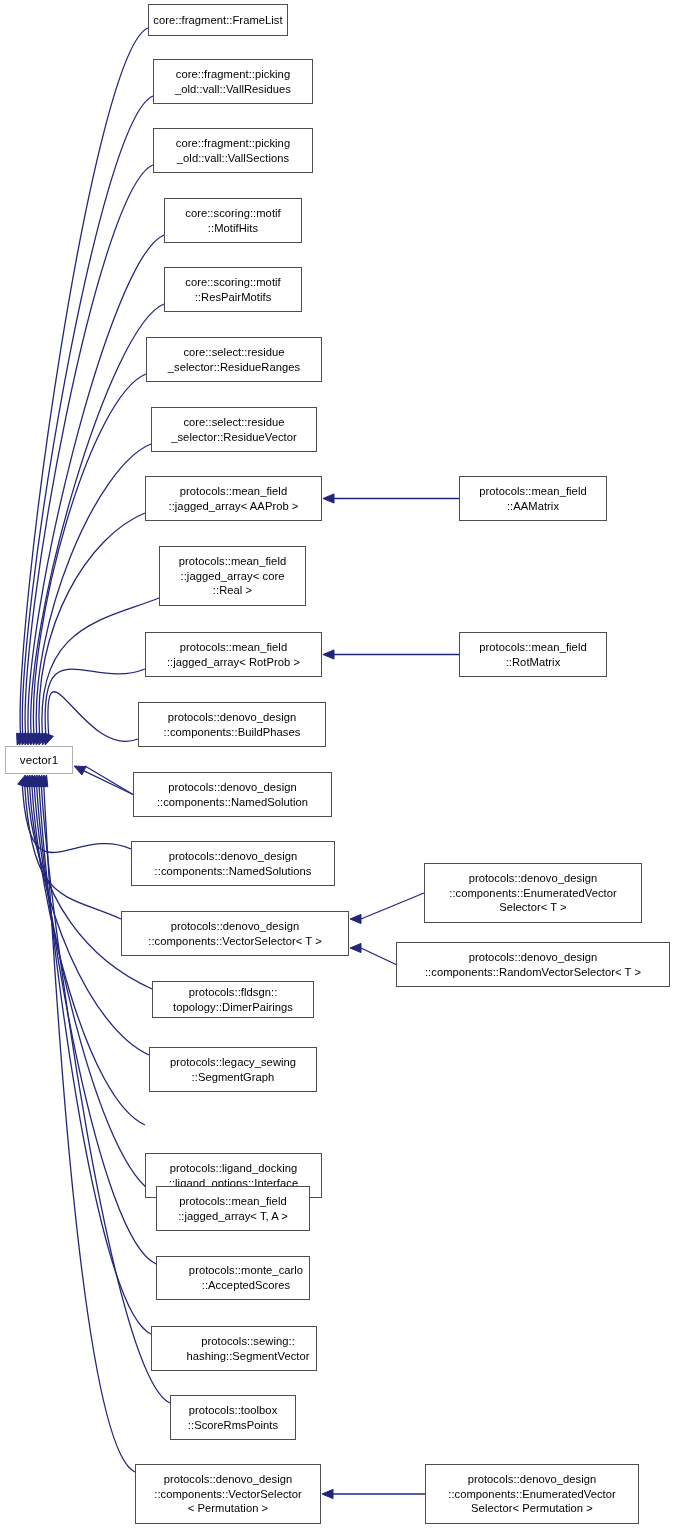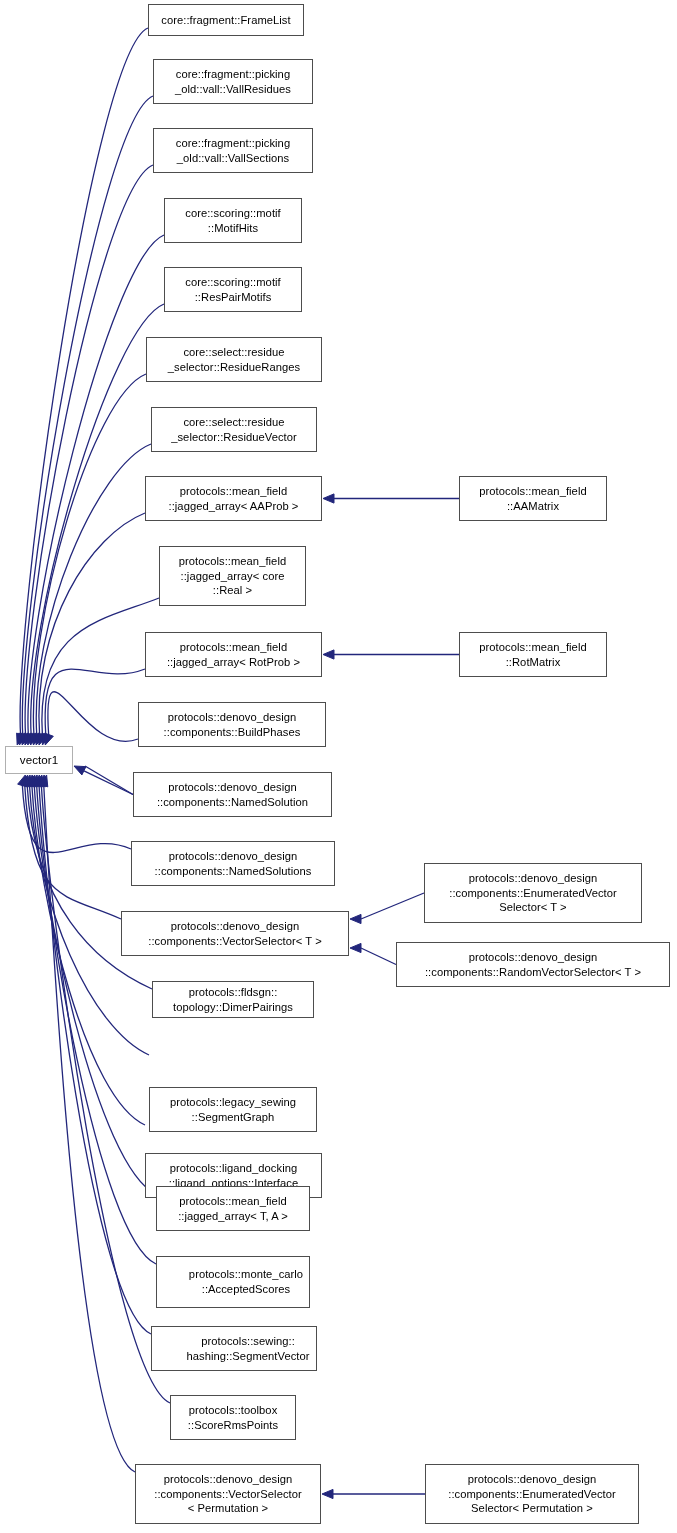--- a/index.html
+++ b/index.html
@@ -104,21 +104,21 @@
       <path d="M 459 654.5 L 334 654.5" fill="none" stroke="#22267b" stroke-width="1.3"></path>
       <polygon points="323.00,654.50 334.00,649.90 334.00,659.10" fill="#22267b" stroke="#22267b"></polygon>
       <path d="M 424 893 L 361 919" fill="none" stroke="#22267b" stroke-width="1.3"></path>
       <polygon points="350.00,919.00 361.00,914.40 361.00,923.60" fill="#22267b" stroke="#22267b"></polygon>
       <path d="M 396 964.5 L 361 948" fill="none" stroke="#22267b" stroke-width="1.3"></path>
       <polygon points="350.00,948.00 361.00,943.40 361.00,952.60" fill="#22267b" stroke="#22267b"></polygon>
       <path d="M 425 1494 L 333 1494" fill="none" stroke="#22267b" stroke-width="1.3"></path>
       <polygon points="322.00,1494.00 333.00,1489.40 333.00,1498.60" fill="#22267b" stroke="#22267b"></polygon>
     </svg>
 <div class="node root" style="left: 5px; top: 746px; width: 68px; height: 28px;"><span class="label">vector1</span></div>
-    <div class="node" style="left: 148px; top: 4px; width: 156px; height: 32px;"><span class="label">core::fragment::FrameList</span></div>
+    <div class="node" style="left: 148px; top: 4px; width: 140px; height: 32px;"><span class="label">core::fragment::FrameList</span></div>
     <div class="node" style="left: 153px; top: 59px; width: 160px; height: 45px;"><span class="label">core::fragment::picking
 _old::vall::VallResidues</span></div>
     <div class="node" style="left: 153px; top: 128px; width: 160px; height: 45px;"><span class="label">core::fragment::picking
 _old::vall::VallSections</span></div>
     <div class="node" style="left: 164px; top: 198px; width: 138px; height: 45px;"><span class="label">core::scoring::motif
 ::MotifHits</span></div>
     <div class="node" style="left: 164px; top: 267px; width: 138px; height: 45px;"><span class="label">core::scoring::motif
 ::ResPairMotifs</span></div>
     <div class="node" style="left: 146px; top: 337px; width: 176px; height: 45px;"><span class="label">core::select::residue
 _selector::ResidueRanges</span></div>
@@ -134,27 +134,27 @@
     <div class="node" style="left: 138px; top: 702px; width: 188px; height: 45px;"><span class="label">protocols::denovo_design
 ::components::BuildPhases</span></div>
     <div class="node" style="left: 133px; top: 772px; width: 199px; height: 45px;"><span class="label">protocols::denovo_design
 ::components::NamedSolution</span></div>
     <div class="node" style="left: 131px; top: 841px; width: 204px; height: 45px;"><span class="label">protocols::denovo_design
 ::components::NamedSolutions</span></div>
     <div class="node" style="left: 121px; top: 911px; width: 228px; height: 45px;"><span class="label">protocols::denovo_design
 ::components::VectorSelector&lt; T &gt;</span></div>
     <div class="node" style="left: 152px; top: 981px; width: 162px; height: 37px;"><span class="label">protocols::fldsgn::
 topology::DimerPairings</span></div>
-    <div class="node" style="left: 149px; top: 1047px; width: 168px; height: 45px; margin-top: 40px;"><span class="label">protocols::legacy_sewing
+    <div class="node" style="left: 149px; top: 1047px; width: 168px; height: 45px;"><span class="label">protocols::legacy_sewing
 ::SegmentGraph</span></div>
     <div class="node" style="left: 145px; top: 1117px; width: 177px; height: 45px; margin-top: 36px;"><span class="label">protocols::ligand_docking
 ::ligand_options::Interface</span></div>
     <div class="node" style="left: 156px; top: 1186px; width: 154px; height: 45px;"><span class="label">protocols::mean_field
 ::jagged_array&lt; T, A &gt;</span></div>
-    <div class="node" style="left: 156px; top: 1256px; width: 154px; height: 52px; padding-left: 26px;"><span class="label">protocols::monte_carlo
+    <div class="node" style="left: 156px; top: 1256px; width: 154px; height: 44px; padding-left: 26px;"><span class="label">protocols::monte_carlo
 ::AcceptedScores</span></div>
     <div class="node" style="left: 151px; top: 1326px; width: 166px; height: 45px; padding-left: 28px;"><span class="label">protocols::sewing::
 hashing::SegmentVector</span></div>
     <div class="node" style="left: 170px; top: 1395px; width: 126px; height: 45px;"><span class="label">protocols::toolbox
 ::ScoreRmsPoints</span></div>
     <div class="node" style="left: 135px; top: 1464px; width: 186px; height: 60px;"><span class="label">protocols::denovo_design
 ::components::VectorSelector
 &lt; Permutation &gt;</span></div>
     <div class="node" style="left: 459px; top: 476px; width: 148px; height: 45px;"><span class="label">protocols::mean_field
 ::AAMatrix</span></div>

